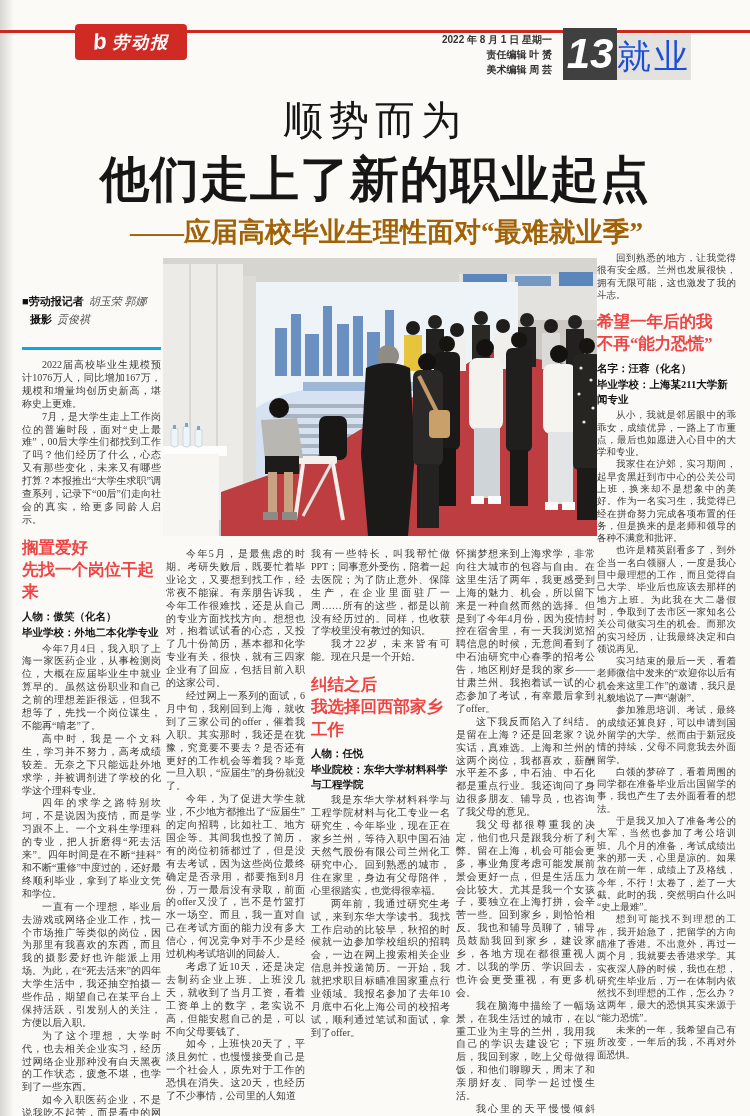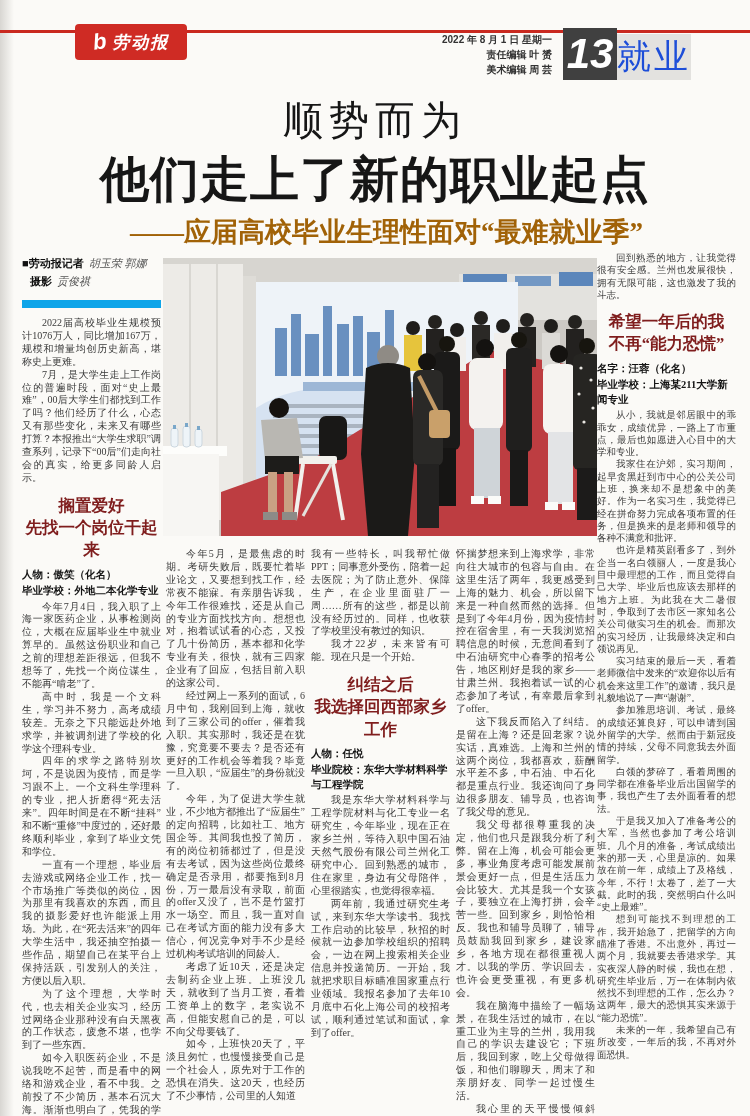--- a/index.html
+++ b/index.html
@@ -21,32 +21,32 @@
         display:flex;align-items:center;justify-content:center;}
   .secname{position:absolute;left:617px;top:34px;width:74px;height:46px;background:#e3e2df;color:#1d4ed8;
         font-size:34px;letter-spacing:3px;display:flex;align-items:center;justify-content:center;
         font-weight:400;}
   
   .headline{position:absolute;left:0;top:92px;width:750px;text-align:center;color:#161616;}
   .hl1{font-size:40px;font-weight:normal;letter-spacing:6px;line-height:58px;}
   .hl2{font-size:49px;font-weight:bold;letter-spacing:1px;line-height:60px;}
   .hl-sub{font-size:27px;font-weight:bold;letter-spacing:0;line-height:36px;margin-top:4px;color:#a16207;padding-left:23px;}
   
-  .byline{border-bottom:8px solid #0ea5e9;padding:2px 0 10px 0;margin-bottom:9px;
-        font-size:11px;line-height:18px;color:#111;}
+  .byline{border-bottom:3px solid #0ea5e9;padding:2px 0 19px 0;margin-bottom:9px;
+        font-size:11px;line-height:18px;color:#111;margin-top:38px;}
   .byl-label{font-weight:bold;}
   .byl-names{font-style:italic;color:#555;margin-left:5px;}
   .byl-photo{margin-left:8px;}
   
   .col{position:absolute;width:139px;overflow:hidden;font-size:10px;line-height:12.9px;}
   .col-sm{font-size:9.5px;line-height:12.3px;}
   .blk-para{text-indent:2em;text-align:justify;margin:0;}
   .blk-cont{text-indent:0;text-align:justify;margin:0;}
-  .blk-h2{font-size:16.5px;font-weight:bold;line-height:1.35;color:#7f1d1d;white-space:pre-line;
-        margin:10px 0 6px 0;text-indent:0;text-align:center;}
+  .blk-h2{font-size:16.5px;font-weight:bold;line-height:1.35;color:#ef4444;white-space:pre-line;
+        margin:10px 0 6px 0;text-indent:0;}
   .blk-meta{font-weight:bold;font-size:10.5px;line-height:14.5px;color:#141414;text-indent:0;
         text-align:left;margin:0 0 2px 0;}
   
   .photo{position:absolute;left:163px;top:258px;width:434px;height:278px;background:#ccc9c4;overflow:hidden;}
 </style>
 </head>
 <body>
 
 <div class="page">
   <div class="page-edge"></div>

